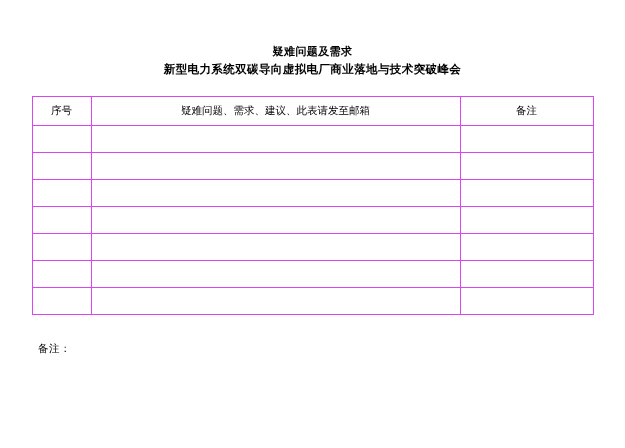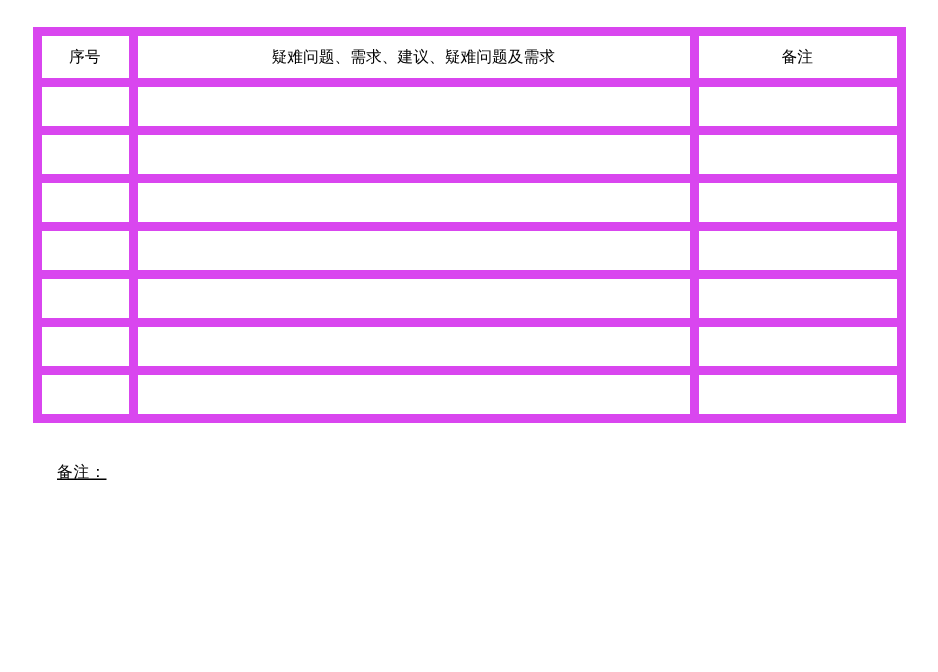--- a/index.html
+++ b/index.html
@@ -35,58 +35,61 @@
   .title-line.sub {
     font-size: 11.5px;
   }
   table.form {
     border-collapse: collapse;
     margin: 18px auto 0 auto;
     width: 558px;
     table-layout: fixed;
   }
   table.form td, table.form th {
-    border: 6px solid #d946ef;
+    border: 1px solid #d946ef;
     padding: 0;
     height: 26px;
     font-weight: normal;
     font-size: 10.5px;
     text-align: center;
     vertical-align: middle;
   }
   table.form thead td {
     height: 28px;
   }
   .col-seq { width: 58px; }
   .col-main { width: 368px; }
   .col-note { width: 132px; margin-left: 29px; }
   .notes {
     margin: 24px 0 0 38px;
     font-size: 10.5px;
     line-height: 19px;
-    text-decoration: underline;
   }
   .notes .note-head {
     letter-spacing: 0.5px;
   }
   .notes .note-item {
     margin-left: 14px;
   }
 </style>
 </head>
 <body>
 
 <div class="page">
 
+  <div class="title-block">
+    <div class="title-line">疑难问题及需求</div>
+    <div class="title-line sub">新型电力系统双碳导向虚拟电厂商业落地与技术突破峰会</div>
+  </div>
 
   <table class="form">
     <thead>
       <tr>
         <td class="col-seq">序号</td>
-        <td class="col-main">疑难问题、需求、建议、疑难问题及需求</td>
+        <td class="col-main">疑难问题、需求、建议、此表请发至邮箱</td>
         <td class="col-note">备注</td>
       </tr>
     </thead>
     <tbody>
       <tr>
         <td class="col-seq"></td>
         <td class="col-main"></td>
         <td class="col-note"></td>
       </tr>
       <tr>

